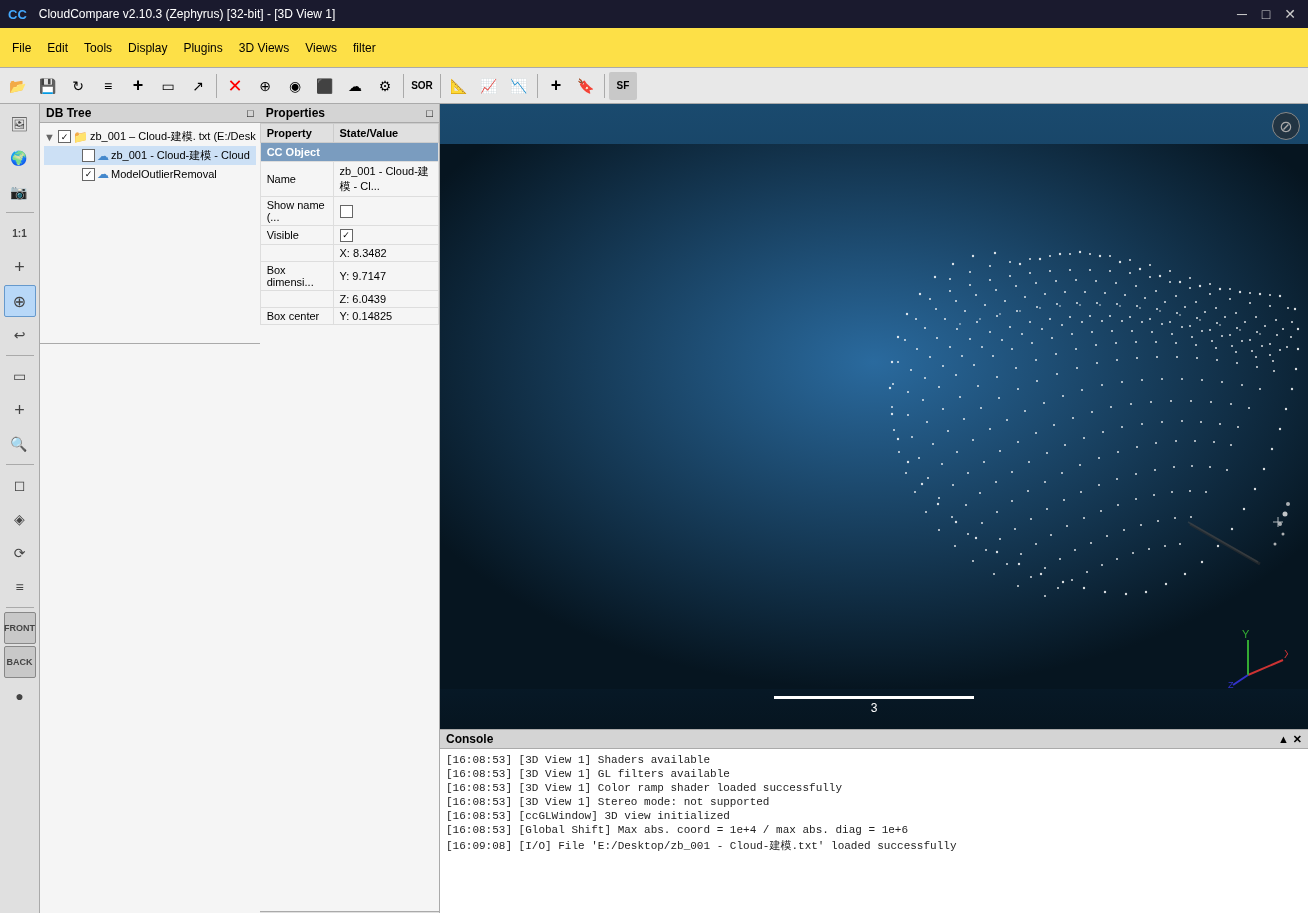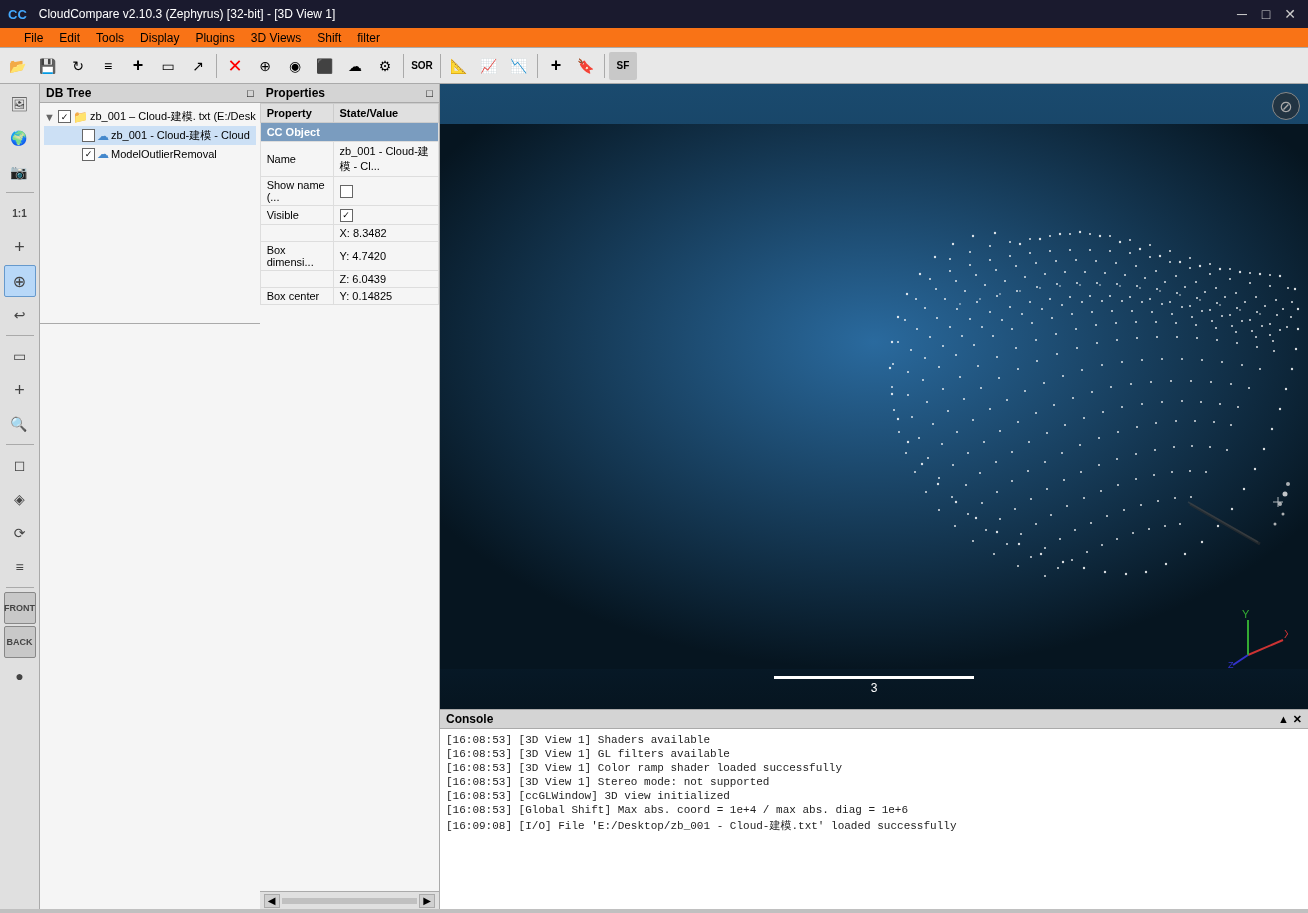--- a/index.html
+++ b/index.html
@@ -13,22 +13,22 @@
     }
     #title-bar .title-left { display: flex; align-items: center; gap: 12px; font-size: 12px; }
     #title-bar .title-controls { display: flex; gap: 4px; }
     #title-bar .title-controls span {
       width: 20px; height: 20px; display: flex; align-items: center; justify-content: center;
       cursor: pointer; font-size: 14px; color: #ccc;
     }
 
     
     #menu-bar {
-      display: flex; align-items: center; background: #f97316;
-      height: 20px; padding: 0 16px; border-bottom: 1px solid #aaa;
+      display: flex; align-items: center; background: #fde047;
+      height: 40px; padding: 0 4px; border-bottom: 1px solid #aaa;
     }
     #menu-bar span {
       padding: 2px 8px; cursor: pointer; font-size: 12px;
     }
 
     
     #toolbar {
       display: flex; align-items: center; background: #e8e8e8;
       height: 36px; padding: 2px 4px; border-bottom: 1px solid #aaa; gap: 2px;
     }
@@ -176,21 +176,21 @@
   </div>
 </div>
 
 <div id="menu-bar">
   <span>File</span>
   <span>Edit</span>
   <span>Tools</span>
   <span>Display</span>
   <span>Plugins</span>
   <span>3D Views</span>
-  <span>Shift</span>
+  <span>Views</span>
   <span>filter</span>
 </div>
 
 <div id="toolbar">
   <button class="toolbar-btn" title="Open">📂</button>
   <button class="toolbar-btn" title="Save">💾</button>
   <button class="toolbar-btn">↻</button>
   <button class="toolbar-btn">≡</button>
   <button class="toolbar-btn" style="font-size:18px;font-weight:bold;">+</button>
   <button class="toolbar-btn">▭</button>
@@ -306,21 +306,21 @@
               <td>
                 <span class="prop-checkbox" style="border:1px solid #666;width:13px;height:13px;display:inline-flex;align-items:center;justify-content:center;font-size:9px;">✓</span>
               </td>
             </tr>
             <tr>
               <td></td>
               <td>X: 8.3482</td>
             </tr>
             <tr>
               <td>Box dimensi...</td>
-              <td>Y: 4.7420</td>
+              <td>Y: 9.7147</td>
             </tr>
             <tr>
               <td></td>
               <td>Z: 6.0439</td>
             </tr>
             <tr>
               <td>Box center</td>
               <td>Y: 0.14825</td>
             </tr>
           </tbody>

